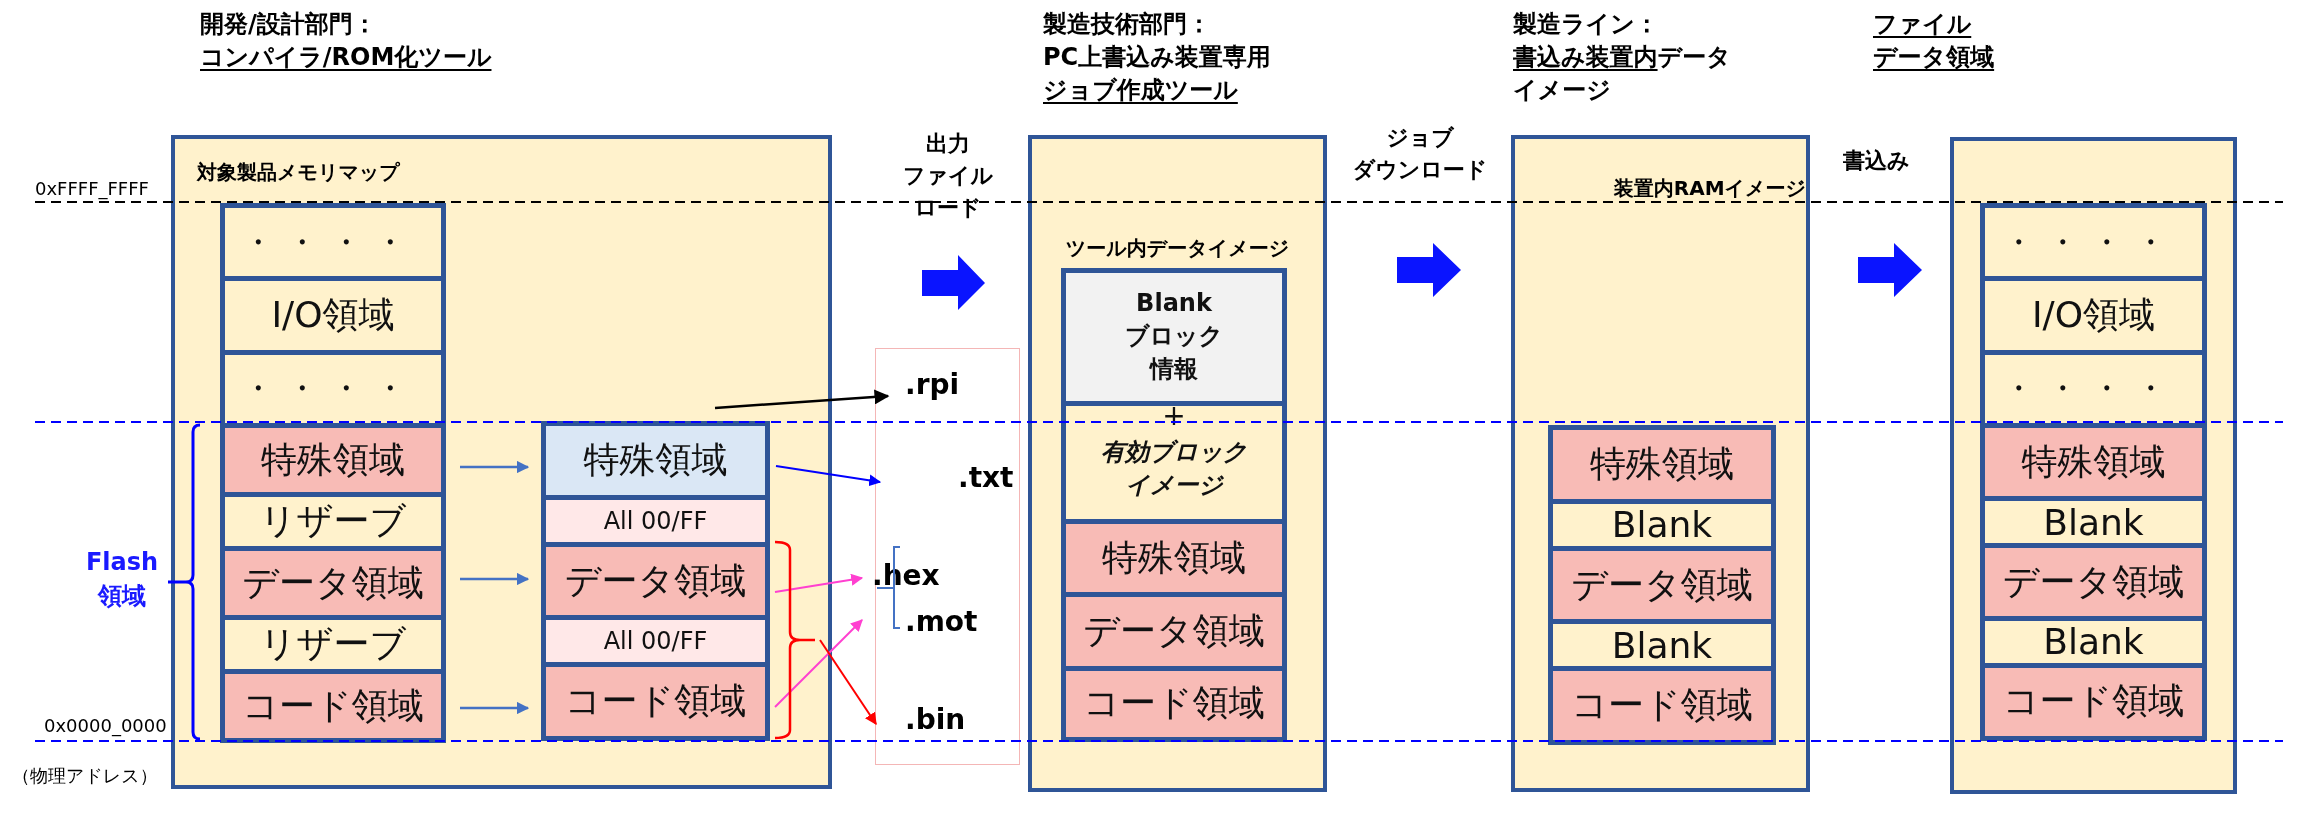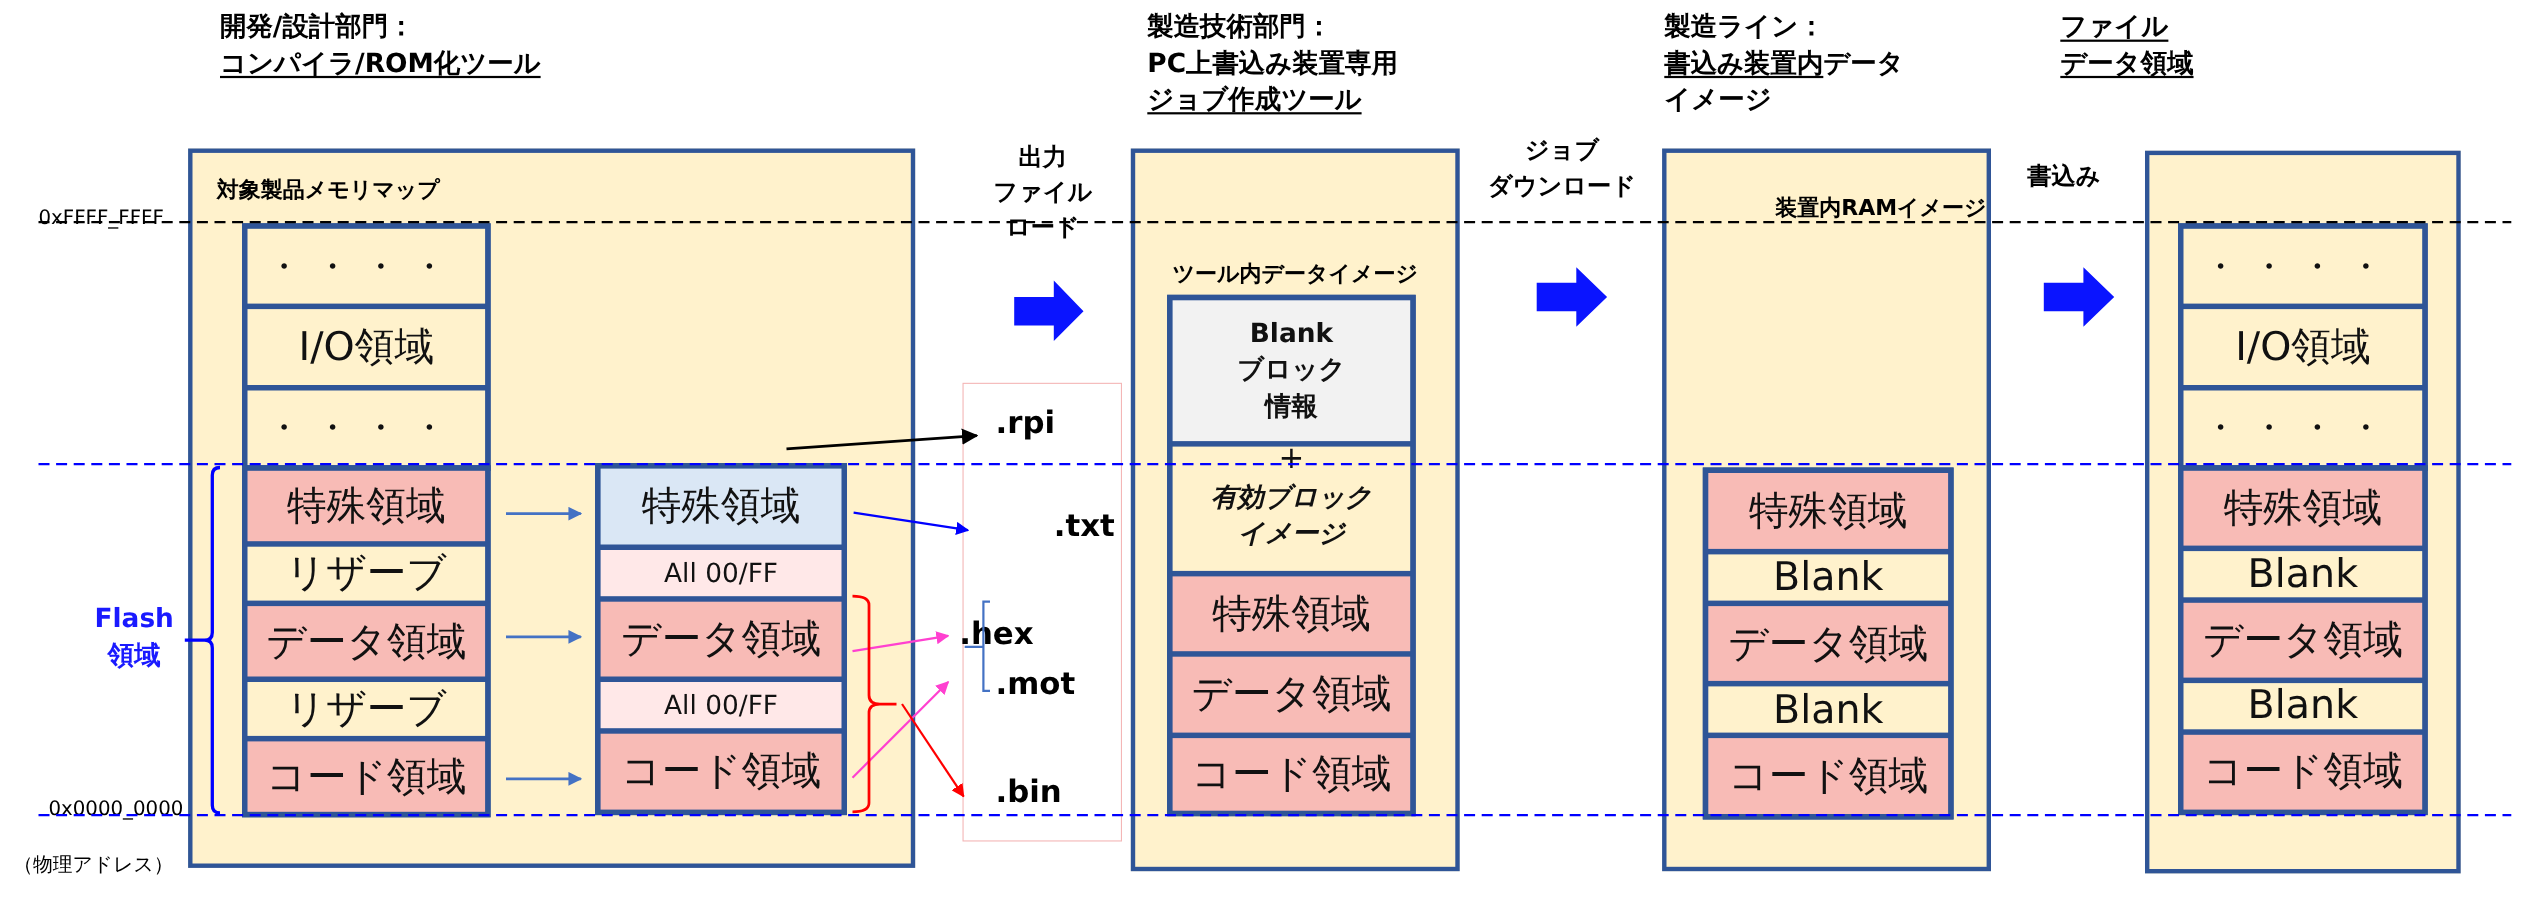--- a/index.html
+++ b/index.html
@@ -15,21 +15,21 @@
            display: flex; flex-direction: column; gap: 5px; }
   .cell { display: flex; align-items: center; justify-content: center; font-size: 36px; color: #111;
           white-space: nowrap; font-weight: normal; }
   .c-yellow { background: #fff2cc; }
   .c-red { background: #f8bbb6; }
   .c-pinklight { background: #ffe8e8; font-size: 24px; }
   .c-blue { background: #dae7f5; }
   .c-gray { background: #f2f2f2; font-weight: bold; font-size: 24px; line-height: 33px; text-align: center; flex-direction: column; }
   .c-valid { background: #fff2cc; font-weight: bold; font-style: italic; font-size: 24px; line-height: 33px; flex-direction: column; position: relative; }
   .dots { letter-spacing: 18px; font-size: 26px; font-weight: bold; }
-  .addr { font-size: 18px; font-weight: normal; white-space: nowrap; margin-top: 10px; }
+  .addr { font-size: 18px; font-weight: normal; white-space: nowrap; }
   .ext { font-weight: bold; font-size: 28px; line-height: 40px; white-space: nowrap; }
   .flash { color: #1a1aff; font-weight: bold; font-size: 24px; line-height: 34px; text-align: center; }
   svg.overlay { position: absolute; left: 0; top: 0; pointer-events: none; }
 </style>
 </head>
 <body>
 
 <div class="abs hdr" style="left:200px; top:8px;">
   <div>開発/設計部門：</div>
   <div><span class="u">コンパイラ/ROM化ツール</span></div>

